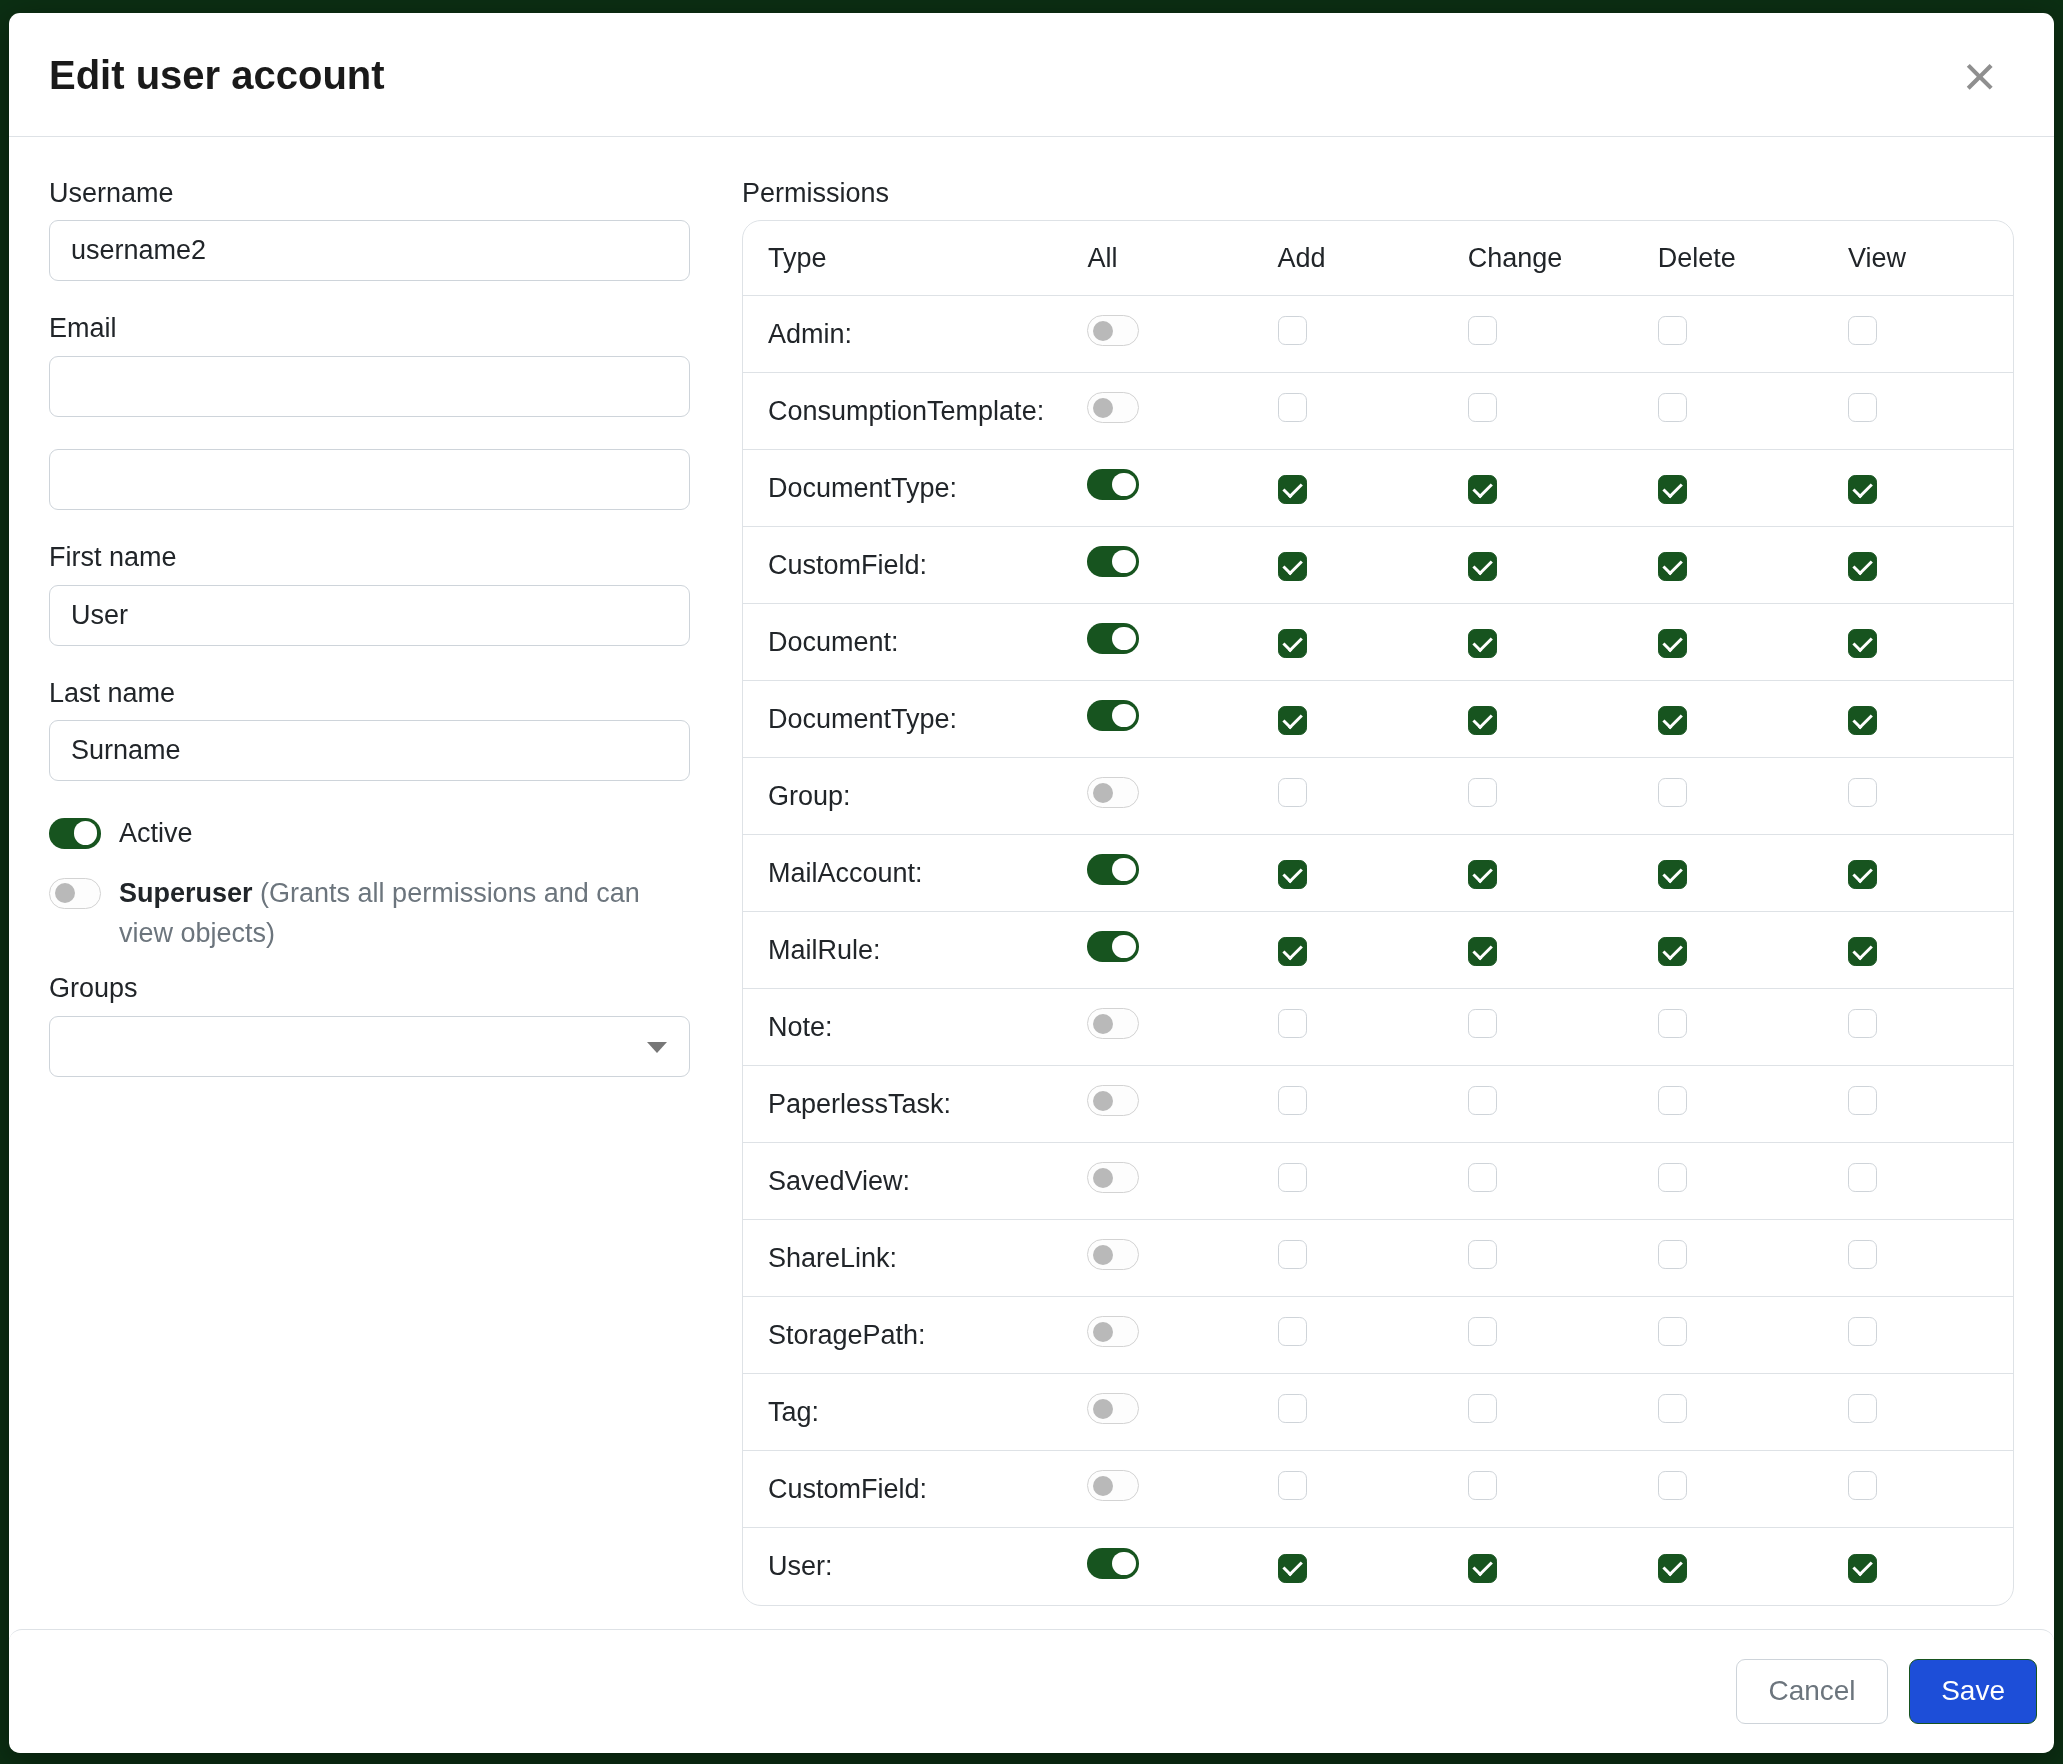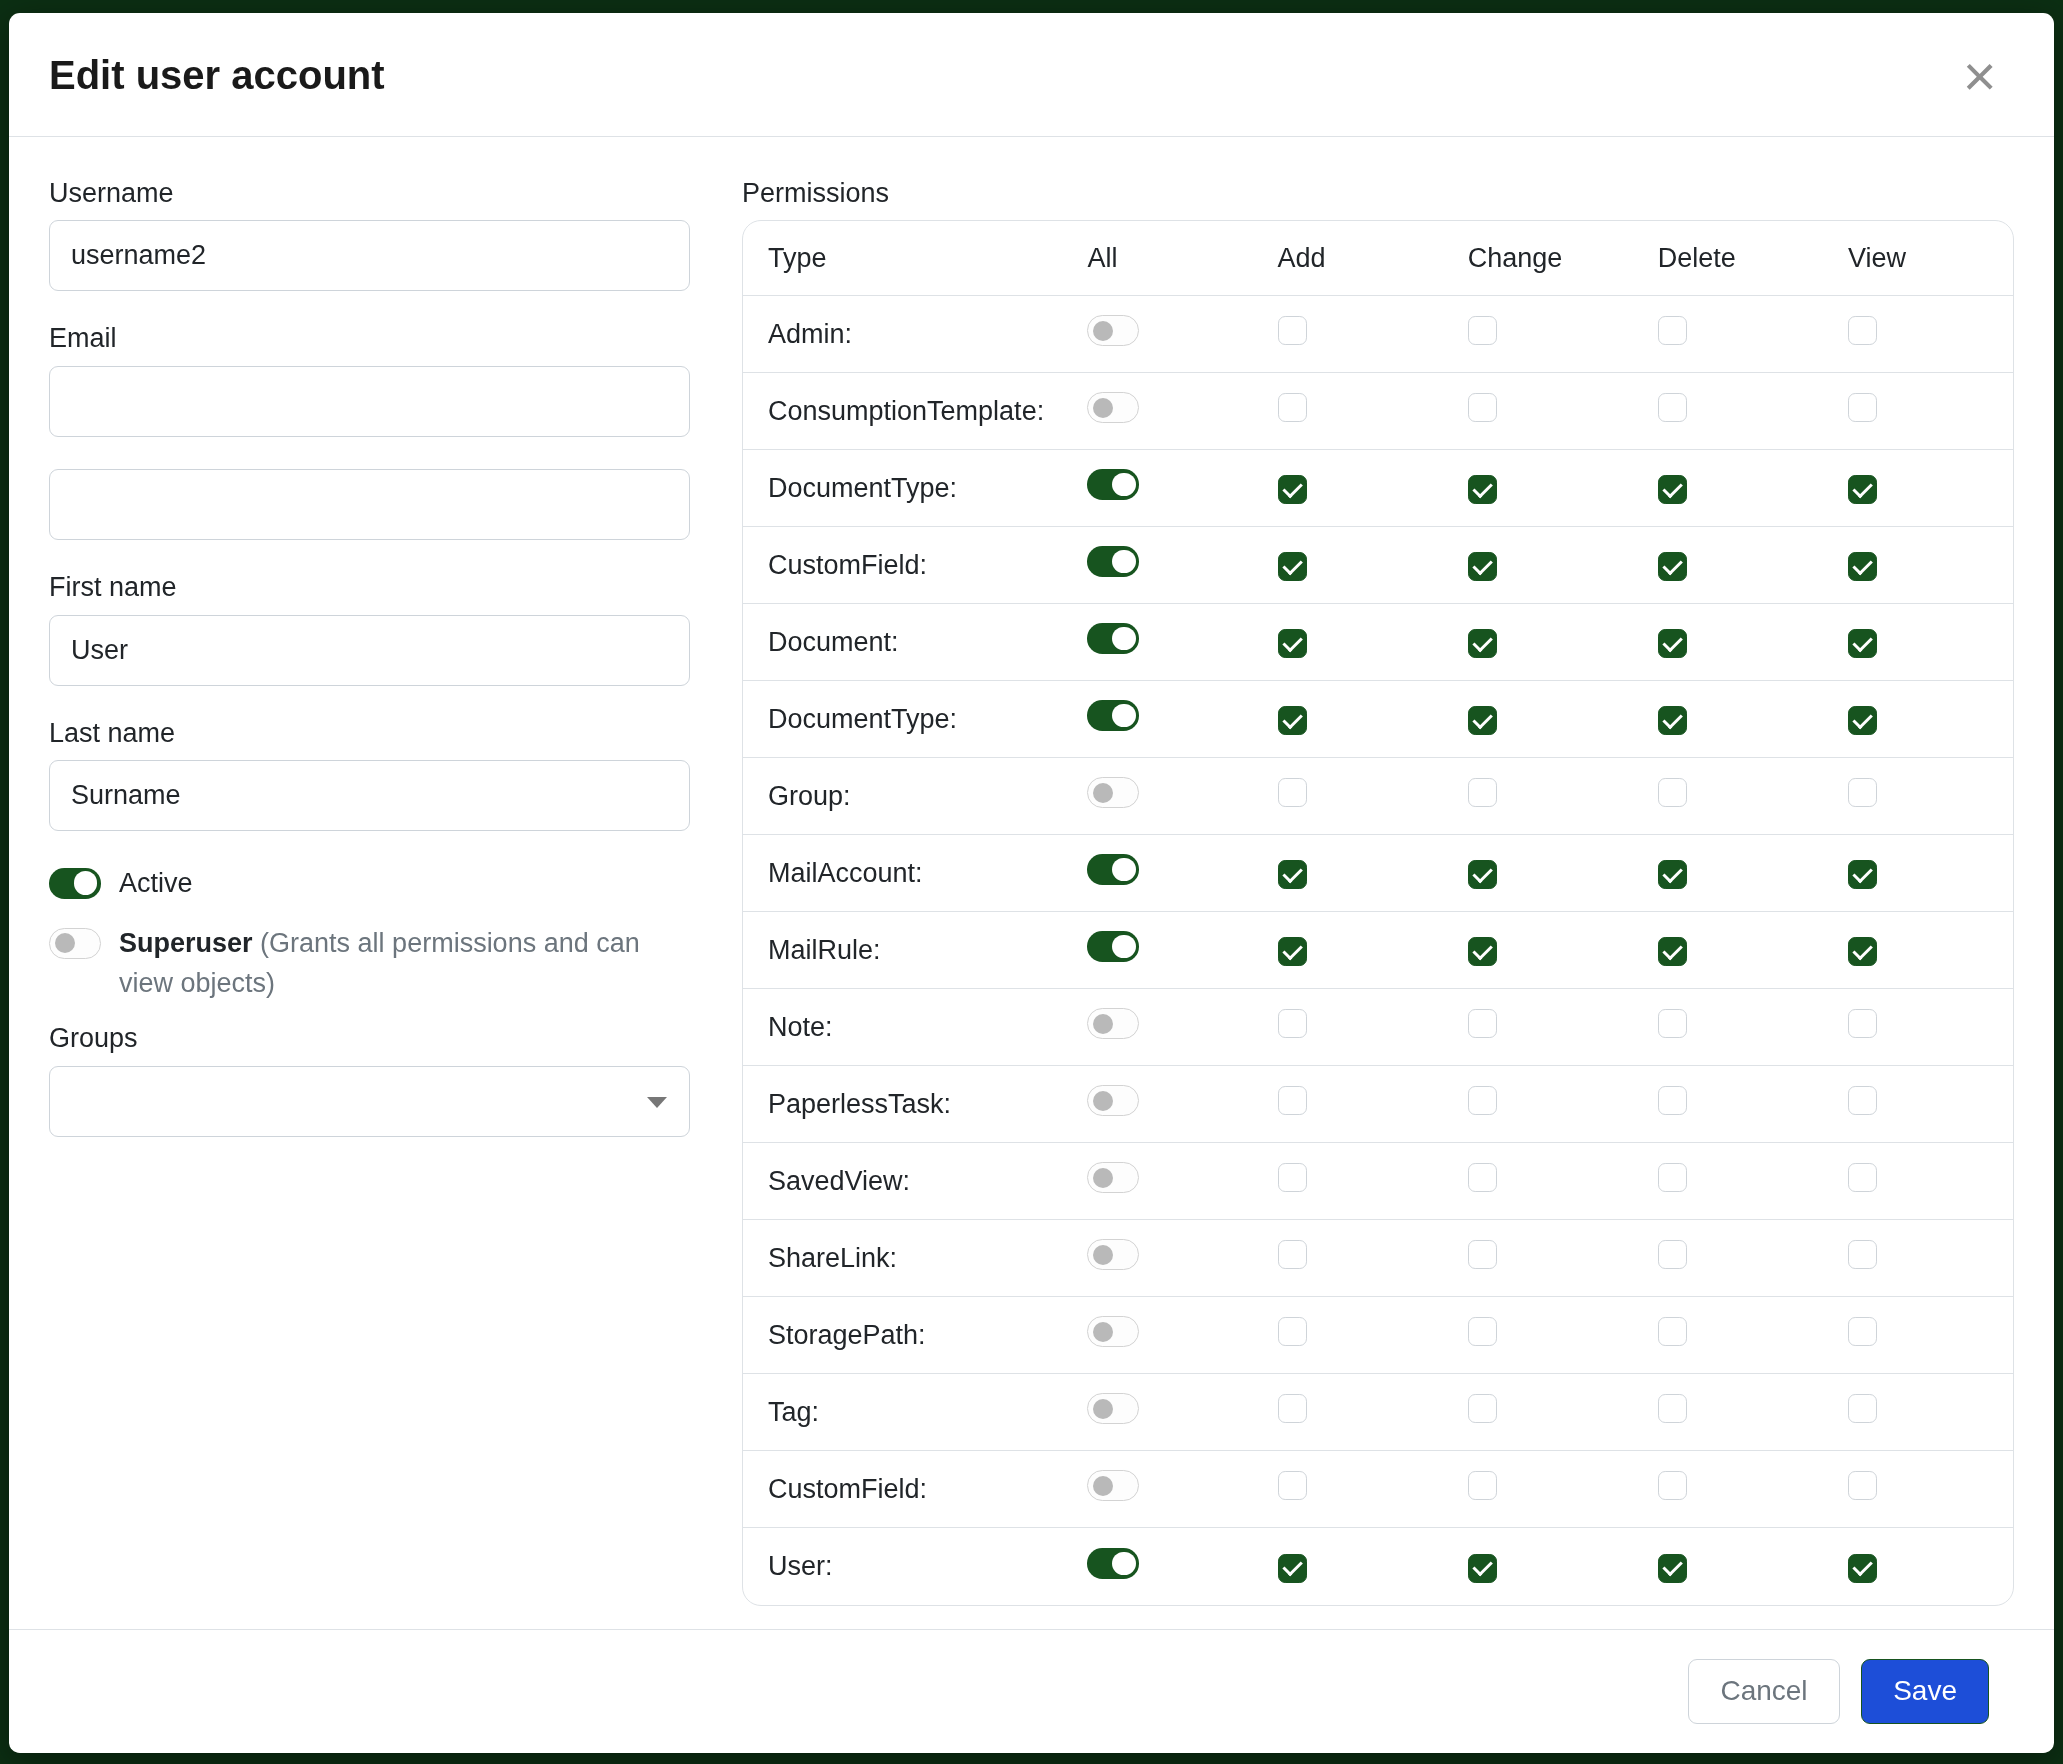--- a/index.html
+++ b/index.html
@@ -33,21 +33,21 @@
   .modal-body {
     flex:1 1 auto; display:flex; gap:52px;
     padding:41px 40px 27px 40px; overflow:hidden;
   }
   .left-col { width:641px; flex:0 0 auto; }
   .right-col { flex:1 1 auto; }
 
   .form-group { margin-bottom:32px; }
   .form-label { display:block; font-size:27px; margin-bottom:11.7px; color:#212529; }
   .form-input {
-    width:100%; height:71px;
+    width:100%; height:61px;
     border:1.8px solid #ced4da; border-radius:9px;
     font-size:27px; padding:0 21px; color:#212529;
     font-family:inherit; background:#fff; outline:none;
   }
   
   .toggle {
     display:inline-block; width:52px; height:31px; border-radius:15.3px;
     position:relative; flex:0 0 auto; cursor:pointer;
   }
   .toggle.off { background:#fdfdfd; border:1.8px solid #d3d3d3; }
@@ -103,21 +103,21 @@
   .checkbox.checked { background:#17541f; border-color:#17541f; }
   .checkbox.checked::after {
     content:""; display:block; width:8px; height:15.3px;
     border:solid #fff; border-width:0 3.6px 3.6px 0;
     transform:rotate(45deg); margin-top:-3.6px;
   }
 
   
   .modal-footer {
     flex:0 0 auto; border-top:0.9px solid #dee2e6;
-    padding:29px 65px; display:flex; justify-content:flex-end; gap:21.6px;
+    padding:29px 17px; display:flex; justify-content:flex-end; gap:21.6px;border-radius:13px;
   }
   .btn {
     font-family:inherit; font-size:28px; border-radius:9px;
     padding:13.5px 31px; cursor:pointer; line-height:1.3;
   }
   .btn-cancel { background:#fff; color:#6c757d; border:1.8px solid #ced4da; }
   .btn-save { background:#1d4ed8; color:#fff; border:1.8px solid #17541f; }
 </style>
 </head>
 <body>

